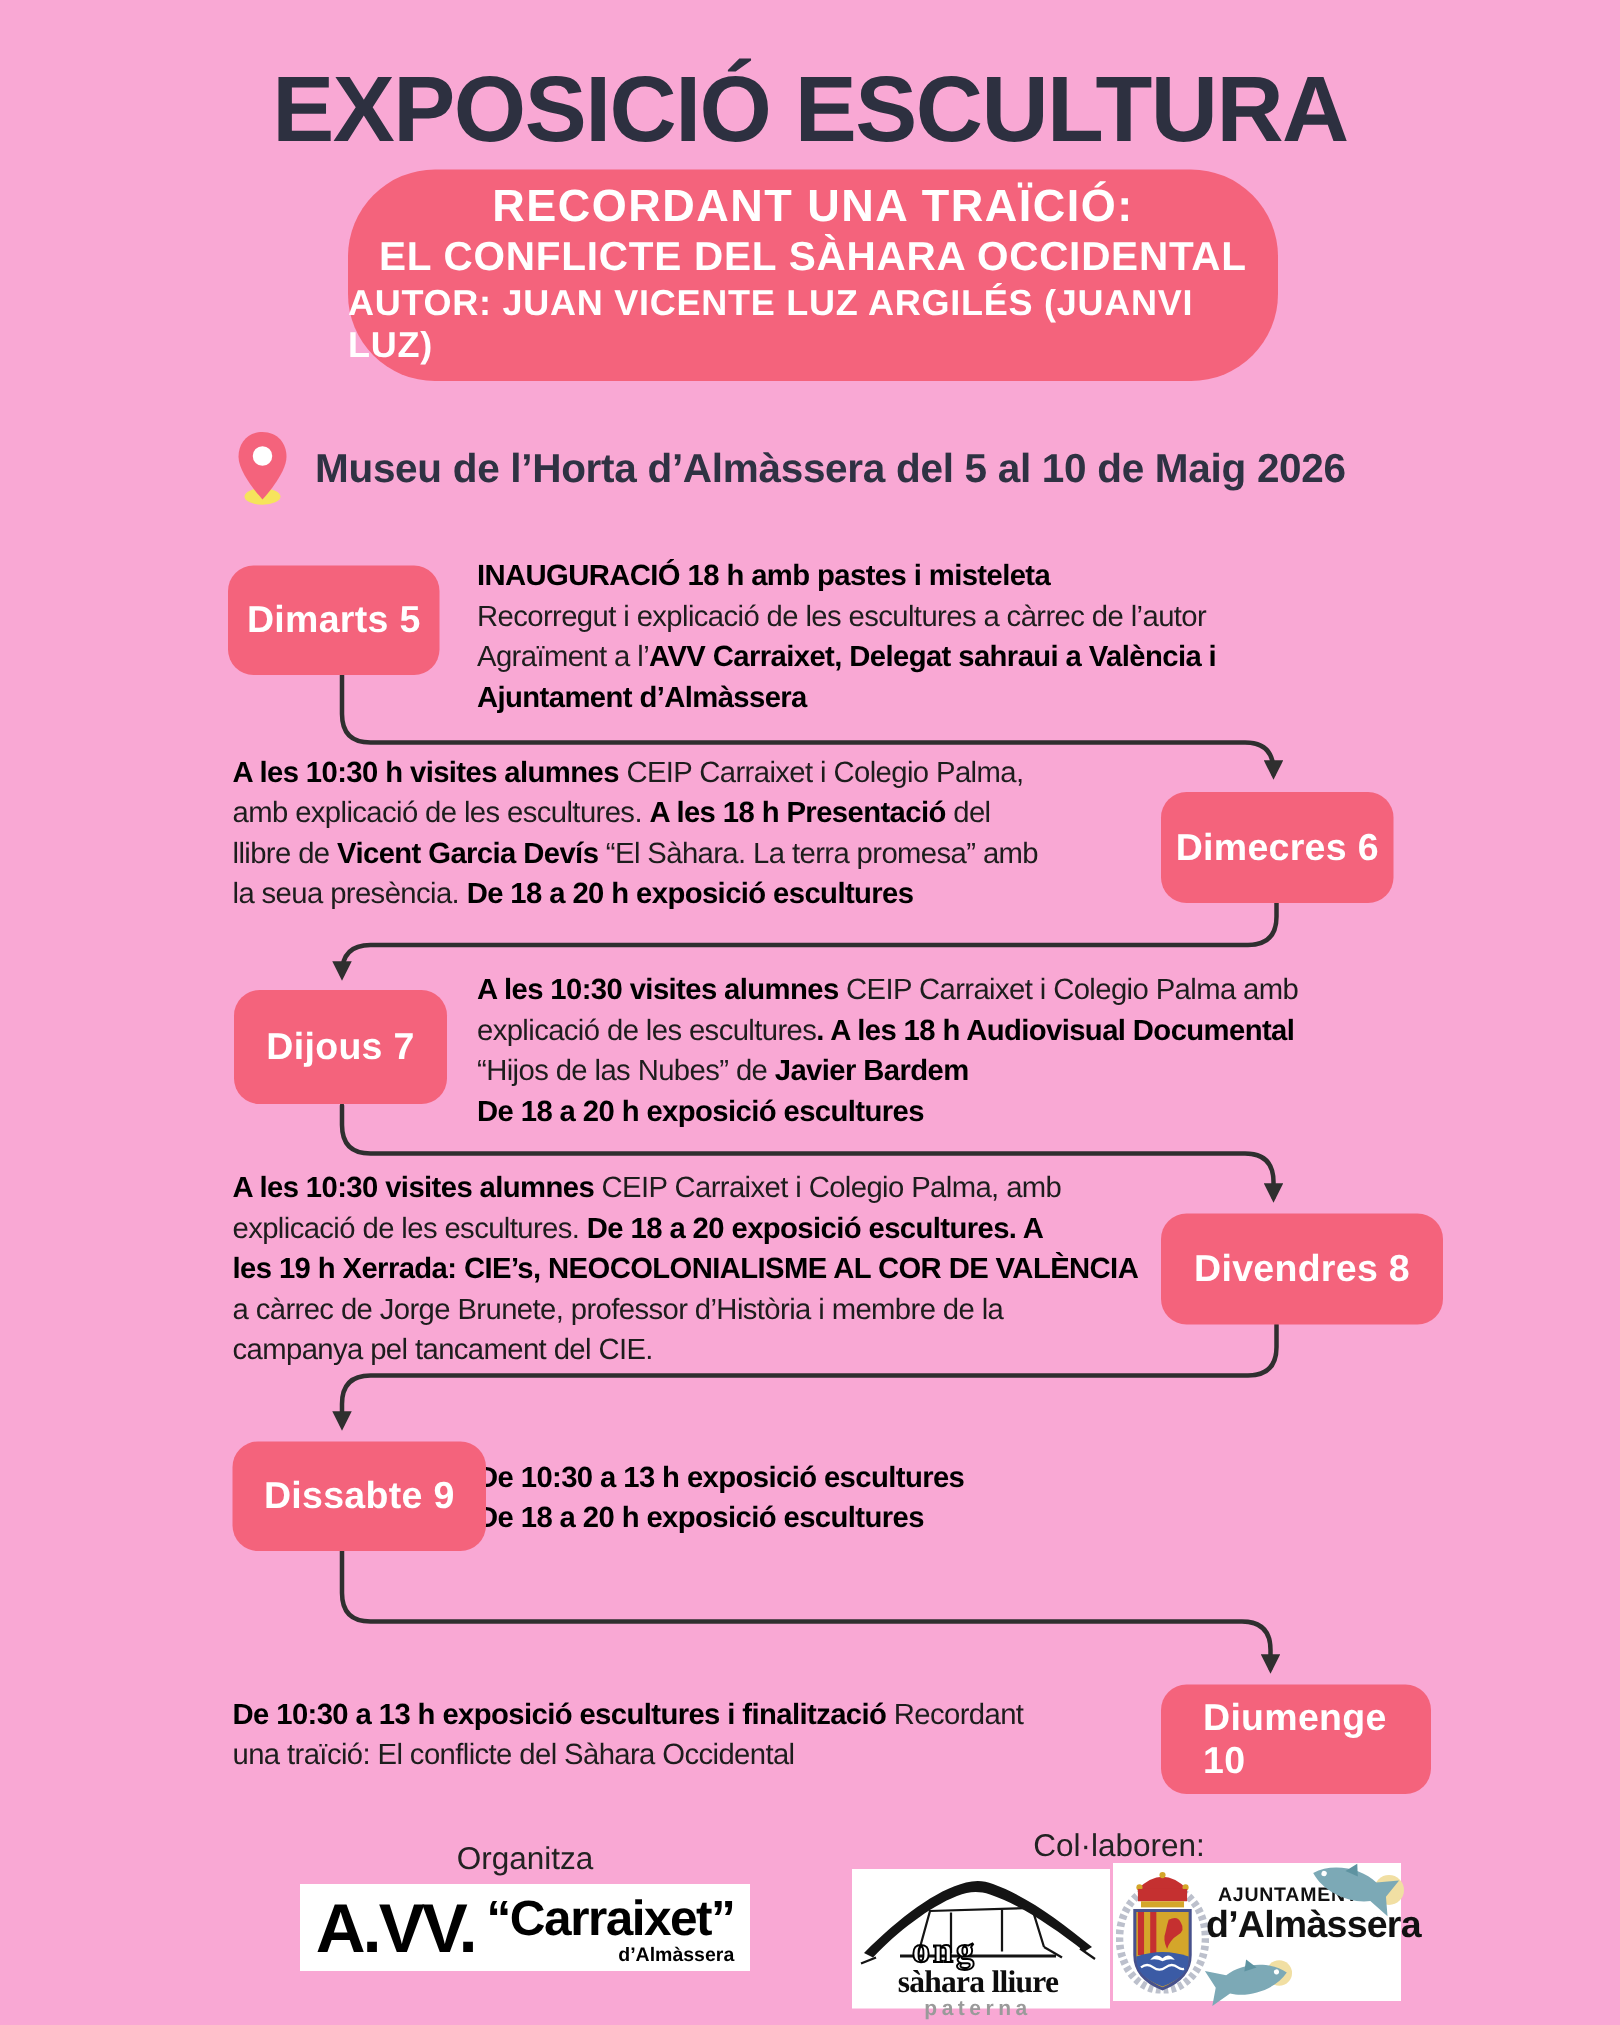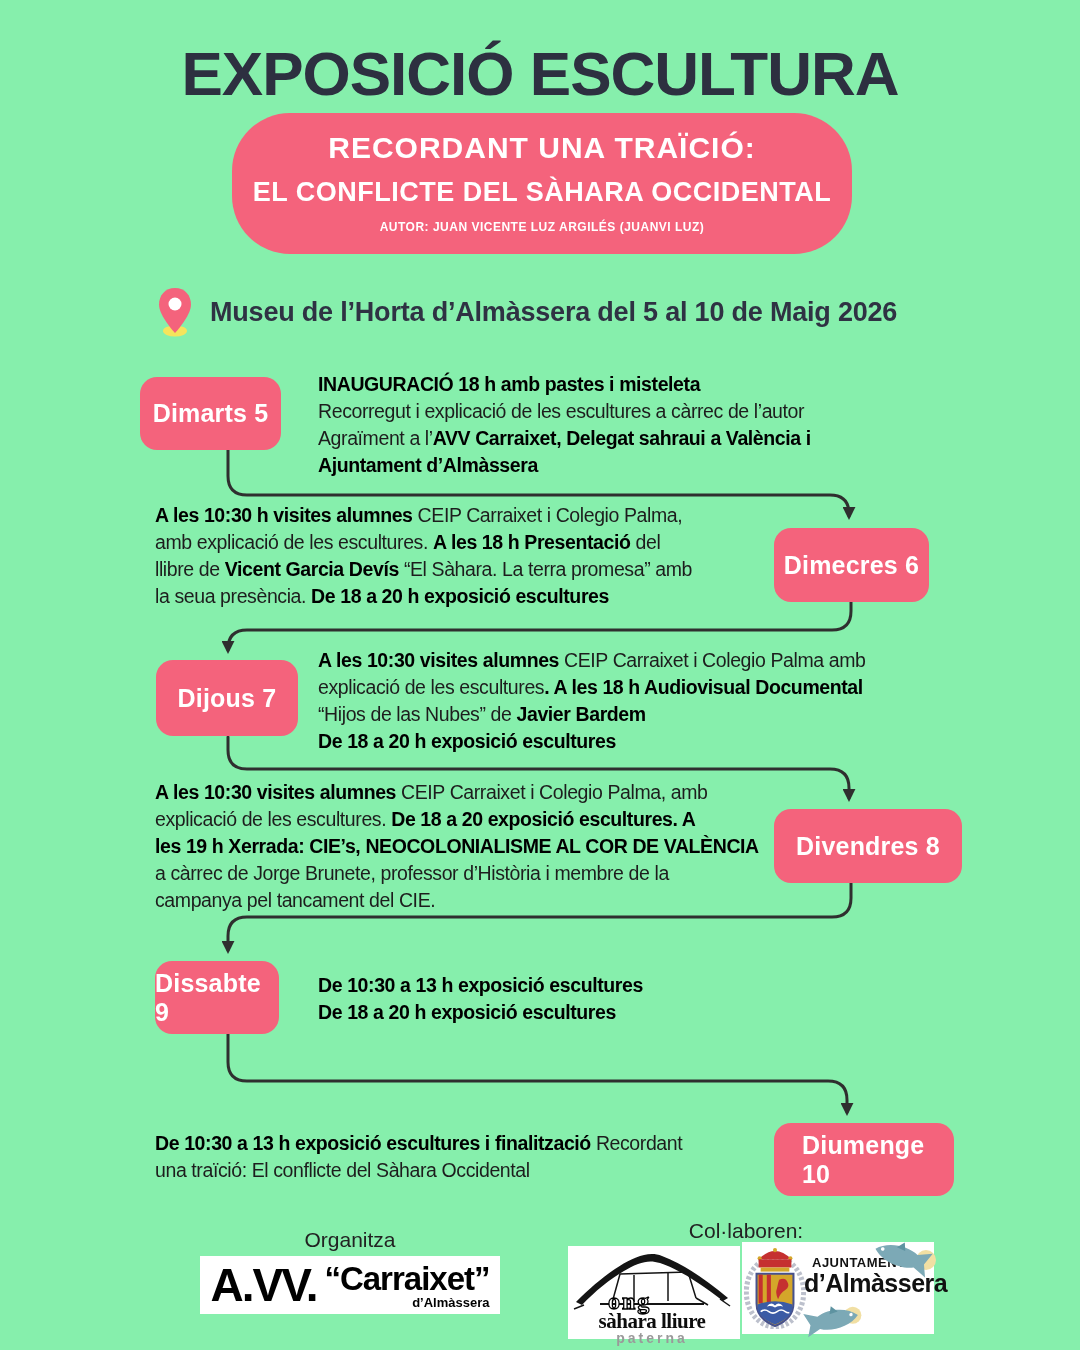--- a/index.html
+++ b/index.html
@@ -1,35 +1,35 @@
 <!DOCTYPE html>
 <html><head>
 <meta charset="utf-8">
 <style>
   html,body{margin:0;padding:0;background:#e8e8e8;}
   .poster{
     position:relative;width:1080px;height:1350px;margin:0 auto;
-    background:#86efac;overflow:hidden;
+    background:#f9a8d4;overflow:hidden;
     font-family:"Liberation Sans",sans-serif;color:#191919;
   }
   .abs{position:absolute;}
   
   .title{
     left:0;top:38px;width:1080px;text-align:center;
     font-size:62px;font-weight:700;letter-spacing:-1px;color:#2D3040;
   }
   
   .pill{
     left:232px;top:113px;width:620px;height:141px;background:#F4637C;
     border-radius:58px;display:flex;flex-direction:column;align-items:center;
     justify-content:space-evenly;padding:6px 0 8px;box-sizing:border-box;color:#fff;
   }
   .pill-l1{font-size:30px;font-weight:800;letter-spacing:1px;}
   .pill-l2{font-size:27px;font-weight:800;letter-spacing:0.5px;}
-  .pill-l3{font-size:12px;font-weight:800;letter-spacing:0.5px;}
+  .pill-l3{font-size:24px;font-weight:800;letter-spacing:0.5px;}
   
   .loc{left:156px;top:286px;display:flex;align-items:center;gap:16px;}
   .loc-text{font-size:27px;font-weight:700;color:#2F3243;letter-spacing:-0.2px;}
   
   .badge{
     background:#F4637C;border-radius:17px;color:#fff;
     display:flex;align-items:center;justify-content:center;
     font-size:25px;font-weight:700;letter-spacing:0.2px;
   }
   .tl{
@@ -94,25 +94,25 @@
     </g>
   </svg>
 
   <div class="abs tl" style="left:318px;top:371px;"><b>INAUGURACIÓ 18 h amb pastes i misteleta</b><br><span>Recorregut i explicació de les escultures a càrrec de l’autor</span><br><span>Agraïment a l’</span><b>AVV Carraixet, Delegat sahraui a València i</b><br><b>Ajuntament d’Almàssera</b></div>
   <div class="abs tl" style="left:155px;top:502px;"><b>A les 10:30 h visites alumnes</b><span> CEIP Carraixet i Colegio Palma,</span><br><span>amb explicació de les escultures. </span><b>A les 18 h Presentació</b><span> del</span><br><span>llibre de </span><b>Vicent Garcia Devís</b><span> “El Sàhara. La terra promesa” amb</span><br><span>la seua presència. </span><b>De 18 a 20 h exposició escultures</b></div>
   <div class="abs tl" style="left:318px;top:647px;"><b>A les 10:30 visites alumnes</b><span> CEIP Carraixet i Colegio Palma amb</span><br><span>explicació de les escultures</span><b>. A les 18 h Audiovisual Documental</b><br><span>“Hijos de las Nubes” de </span><b>Javier Bardem</b><br><b>De 18 a 20 h exposició escultures</b></div>
   <div class="abs tl" style="left:155px;top:779px;"><b>A les 10:30 visites alumnes</b><span> CEIP Carraixet i Colegio Palma, amb</span><br><span>explicació de les escultures. </span><b>De 18 a 20  exposició escultures. A</b><br><b>les 19 h Xerrada: CIE’s, NEOCOLONIALISME AL COR DE VALÈNCIA</b><br><span>a càrrec de Jorge Brunete, professor d’Història i membre de la</span><br><span>campanya pel tancament del CIE.</span></div>
   <div class="abs tl" style="left:318px;top:972px;"><b>De 10:30 a 13 h exposició escultures</b><br><b>De 18 a 20 h exposició escultures</b></div>
   <div class="abs tl" style="left:155px;top:1130px;"><b>De 10:30 a 13 h exposició escultures i finalització</b><span> Recordant</span><br><span>una traïció: El conflicte del Sàhara Occidental</span></div>
 
-  <div class="abs badge" style="left:140px;top:377px;width:141px;height:73px;">Dimarts 5</div>
+  <div class="abs badge" style="left:152px;top:377px;width:141px;height:73px;">Dimarts 5</div>
   <div class="abs badge" style="left:774px;top:528px;width:155px;height:74px;">Dimecres 6</div>
   <div class="abs badge" style="left:156px;top:660px;width:142px;height:76px;">Dijous 7</div>
   <div class="abs badge" style="left:774px;top:809px;width:188px;height:74px;">Divendres 8</div>
-  <div class="abs badge" style="left:155px;top:961px;width:124px;height:73px;">Dissabte 9</div>
+  <div class="abs badge" style="left:155px;top:961px;width:169px;height:73px;">Dissabte 9</div>
   <div class="abs badge" style="left:774px;top:1123px;width:152px;height:73px;padding-left:28px;">Diumenge 10</div>
 
   <div class="abs f-label" style="left:200px;top:1228px;width:300px;">Organitza</div>
 
   <div class="abs logo-box avv-box">
     <div class="avv-main">A.VV.</div>
     <div class="avv-right">
       <div class="avv-name">“Carraixet”</div>
       <div class="avv-sub">d’Almàssera</div>
     </div>

